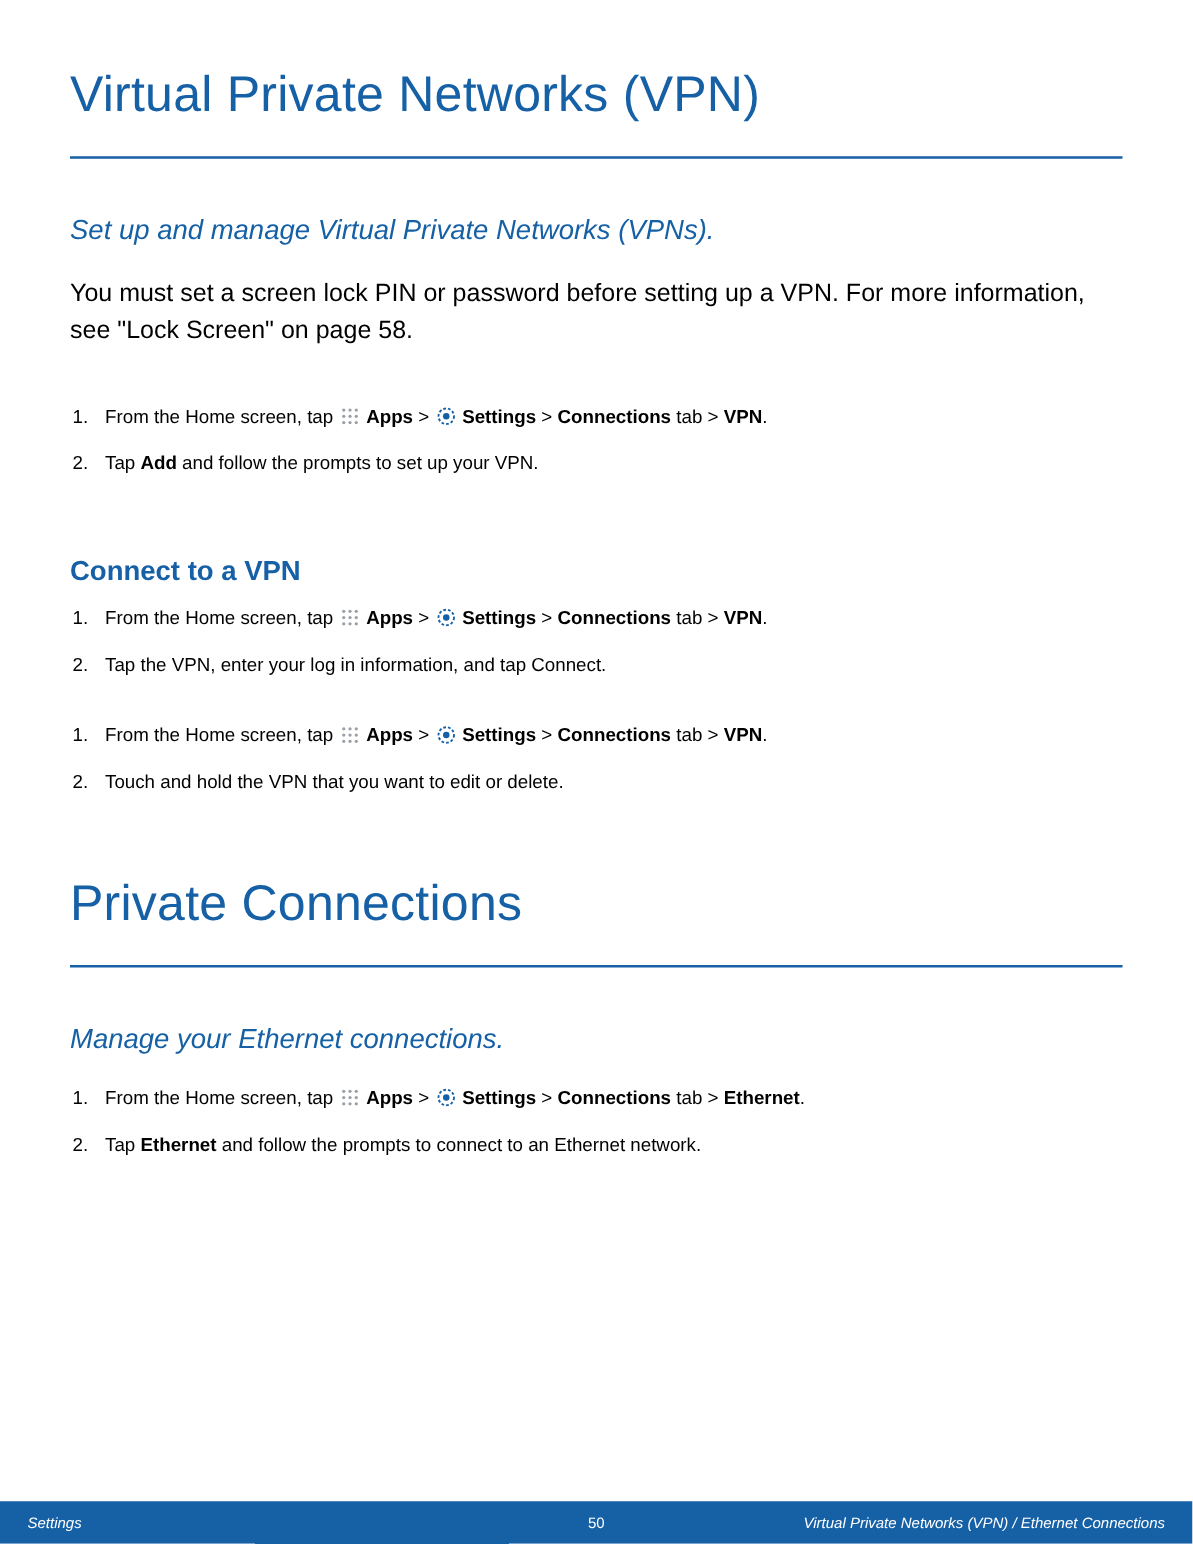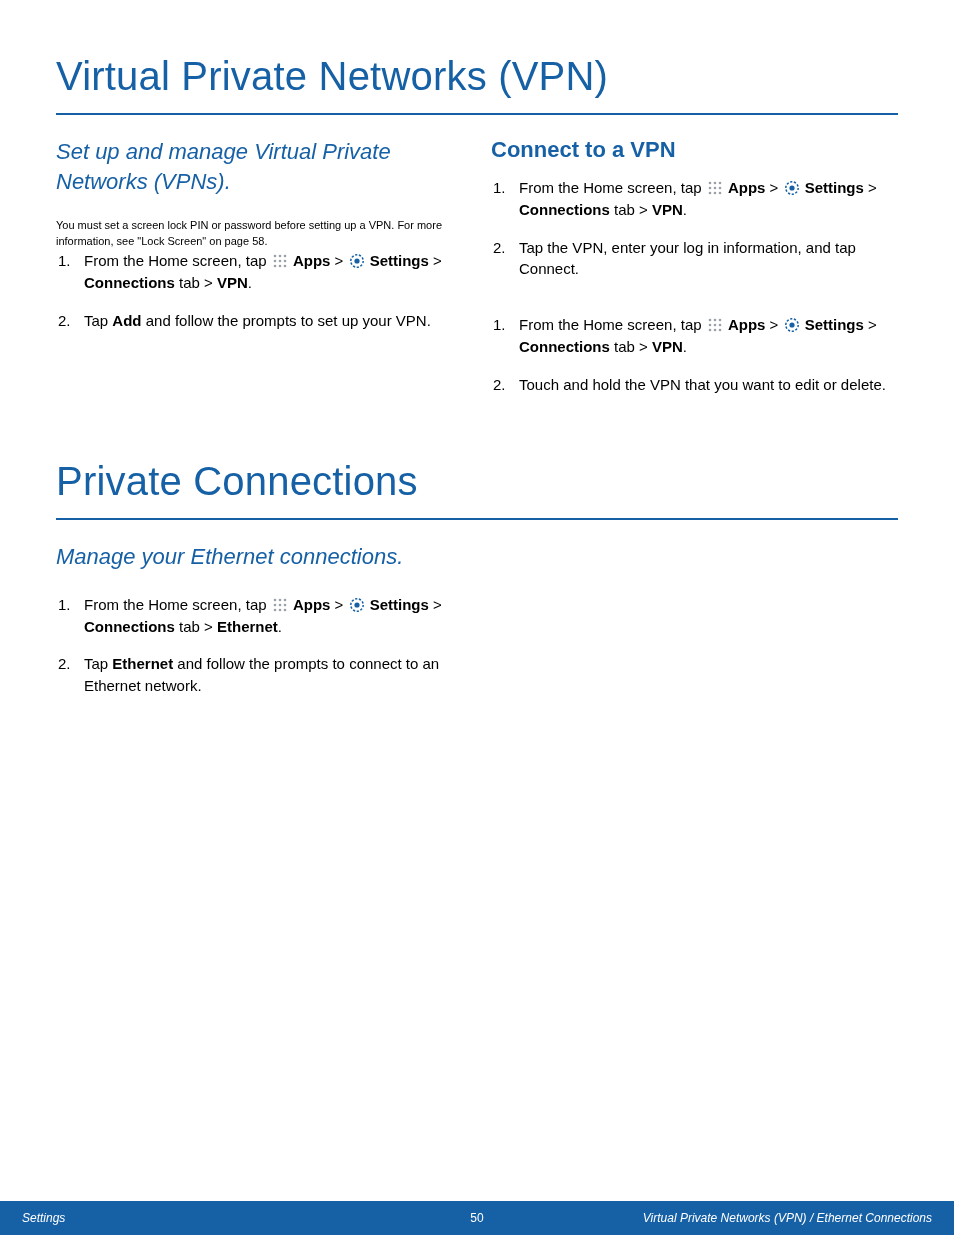--- a/index.html
+++ b/index.html
@@ -11,45 +11,47 @@
     color: #000;
   }
   .page {
     padding: 54px 56px 0 56px;
   }
   h1.title {
     font-size: 40px;
     font-weight: 400;
     color: #1660a6;
     letter-spacing: 0.2px;
-    padding-bottom: 14px;
+    padding-bottom: 26px;
     border-bottom: 2px solid #1660a6;
-    margin-bottom: 22px;
+    margin-bottom: 42px;
     font-family: "Helvetica Neue", Helvetica, Arial, sans-serif;
   }
   .columns {
     display: flex;
     gap: 28px;
+    flex-direction: column;
   }
   .col {
     flex: 1;
     min-width: 0;
   }
   .subtitle {
     font-size: 22px;
     font-style: italic;
     color: #1660a6;
     line-height: 1.35;
     margin-bottom: 22px;
     font-family: "Helvetica Neue", Helvetica, Arial, sans-serif;
     font-weight: 400;
   }
   .intro {
-    font-size: 11px;
+    font-size: 20px;
     line-height: 1.45;
+    margin-bottom: 44px;
   }
   h2.heading {
     font-size: 22px;
     font-weight: 700;
     color: #1660a6;
     margin-bottom: 14px;
     font-family: "Helvetica Neue", Helvetica, Arial, sans-serif;
   }
   ol {
     list-style: none;

